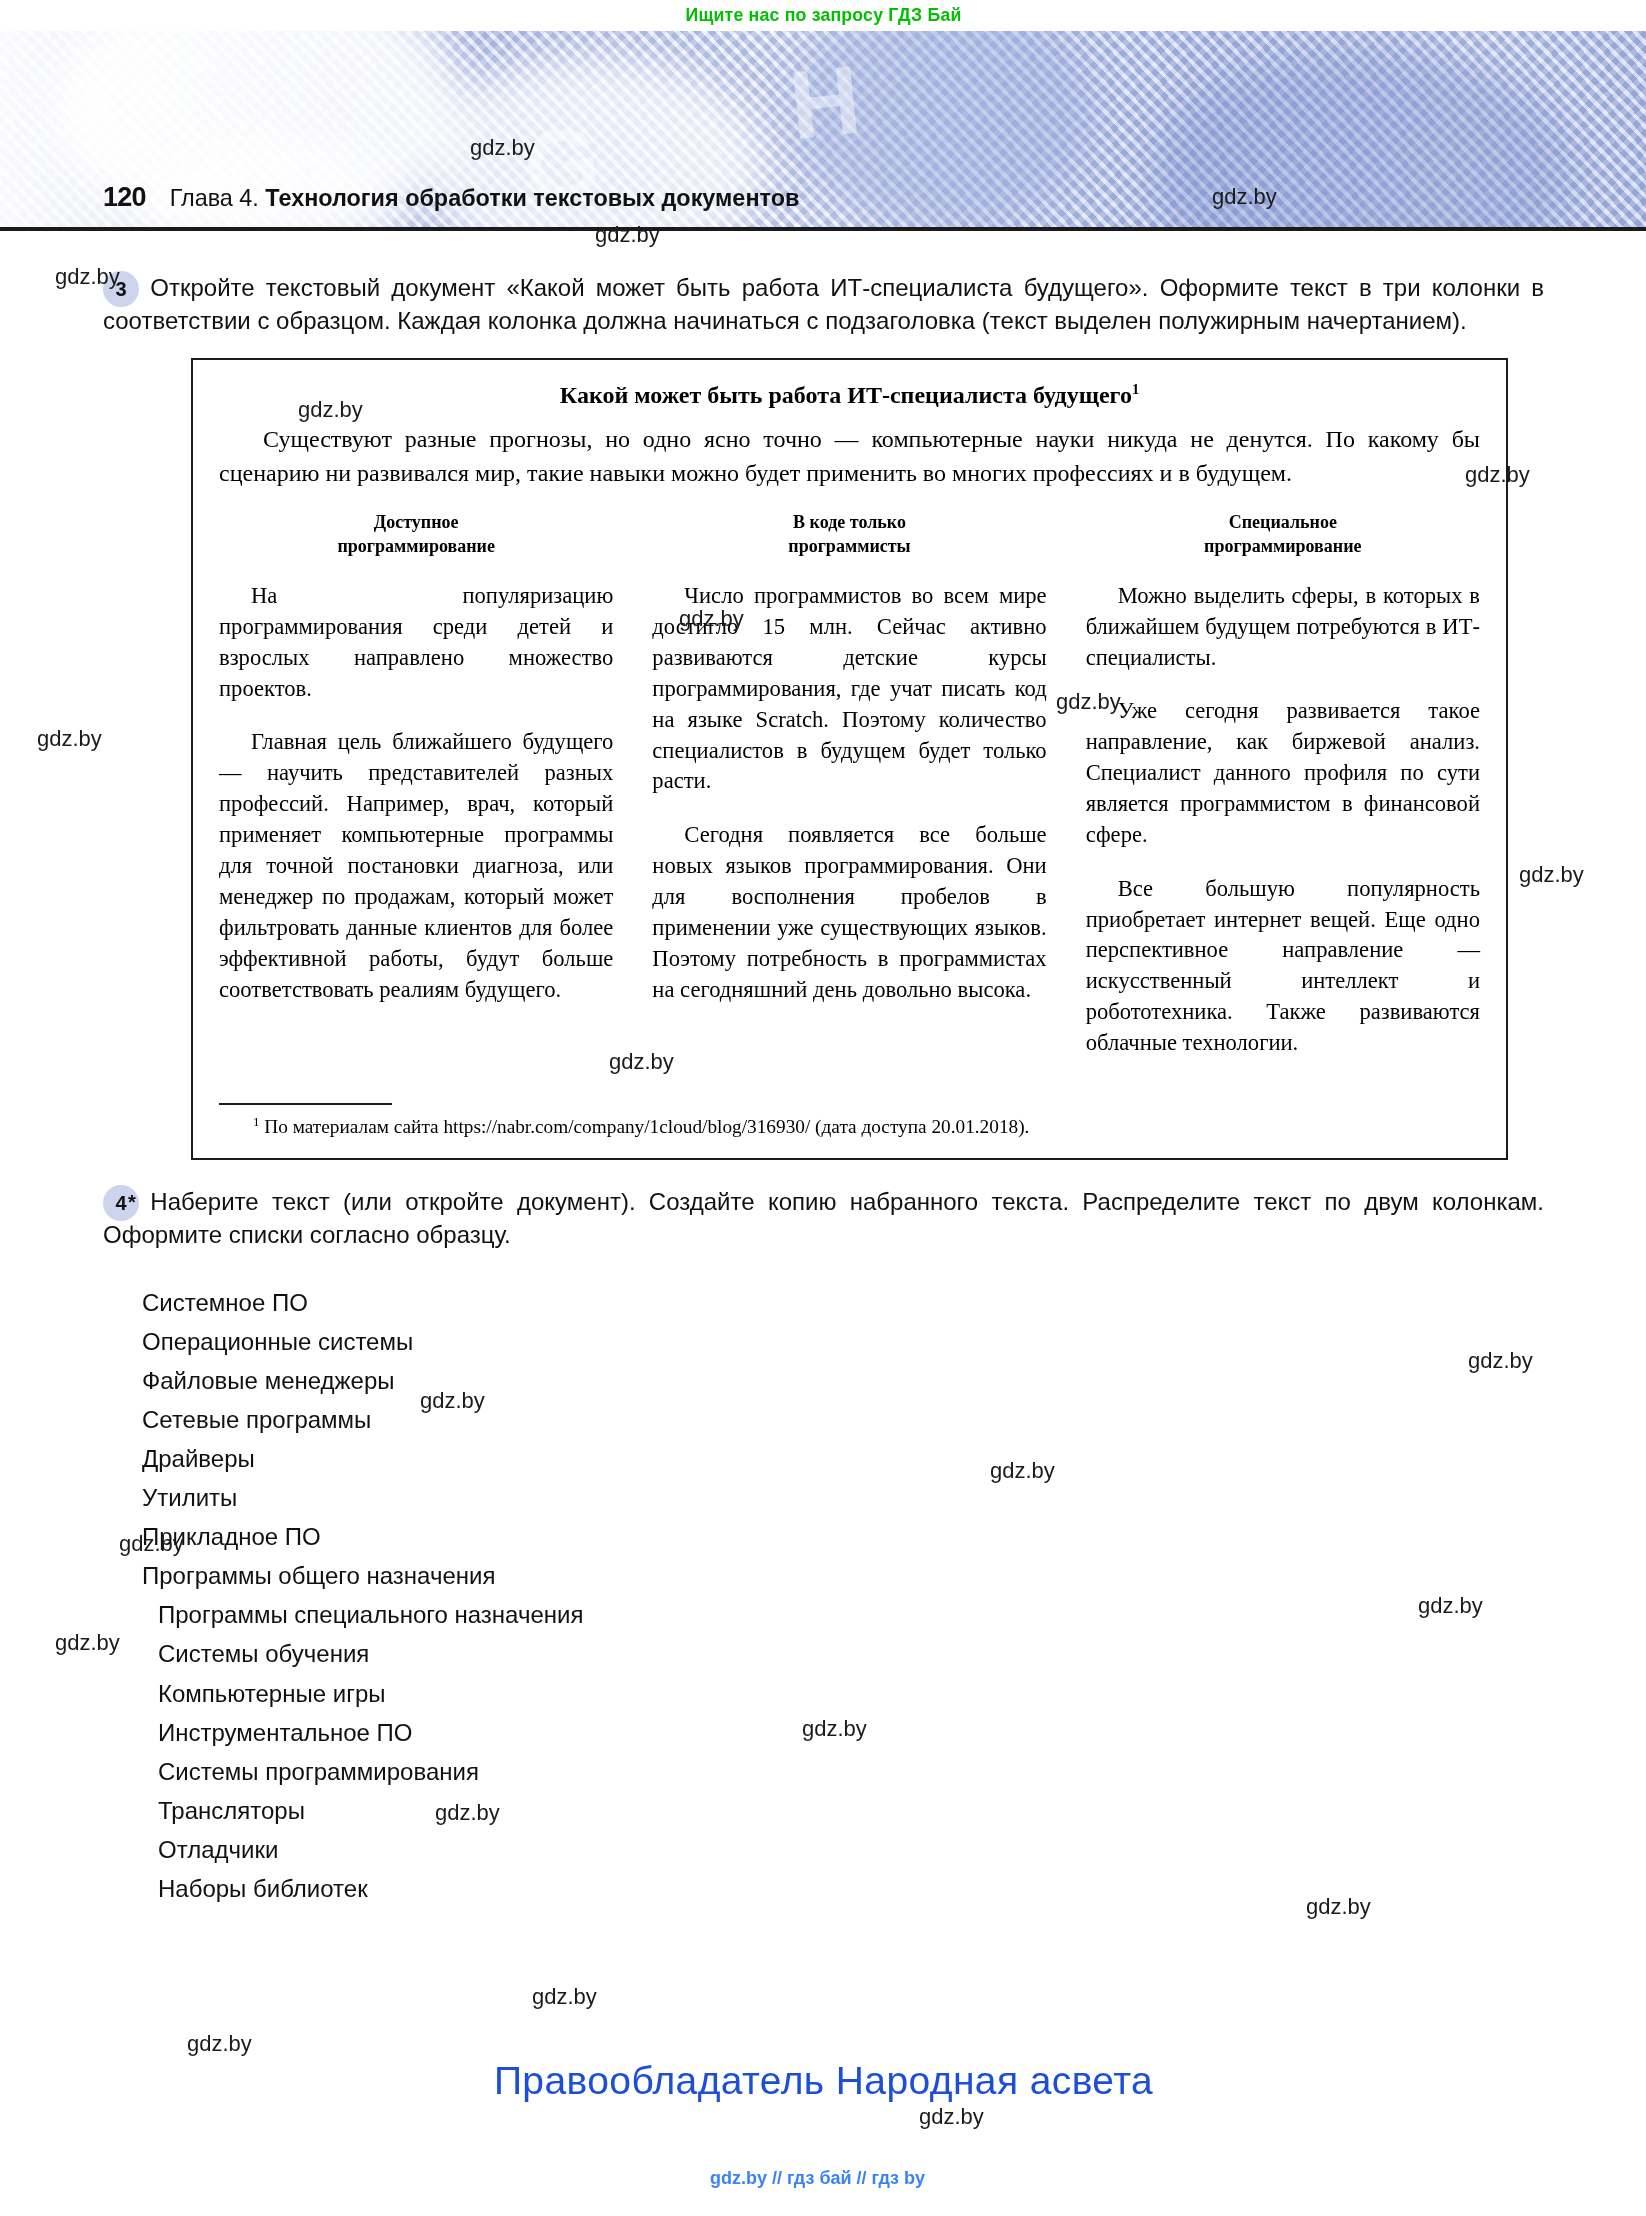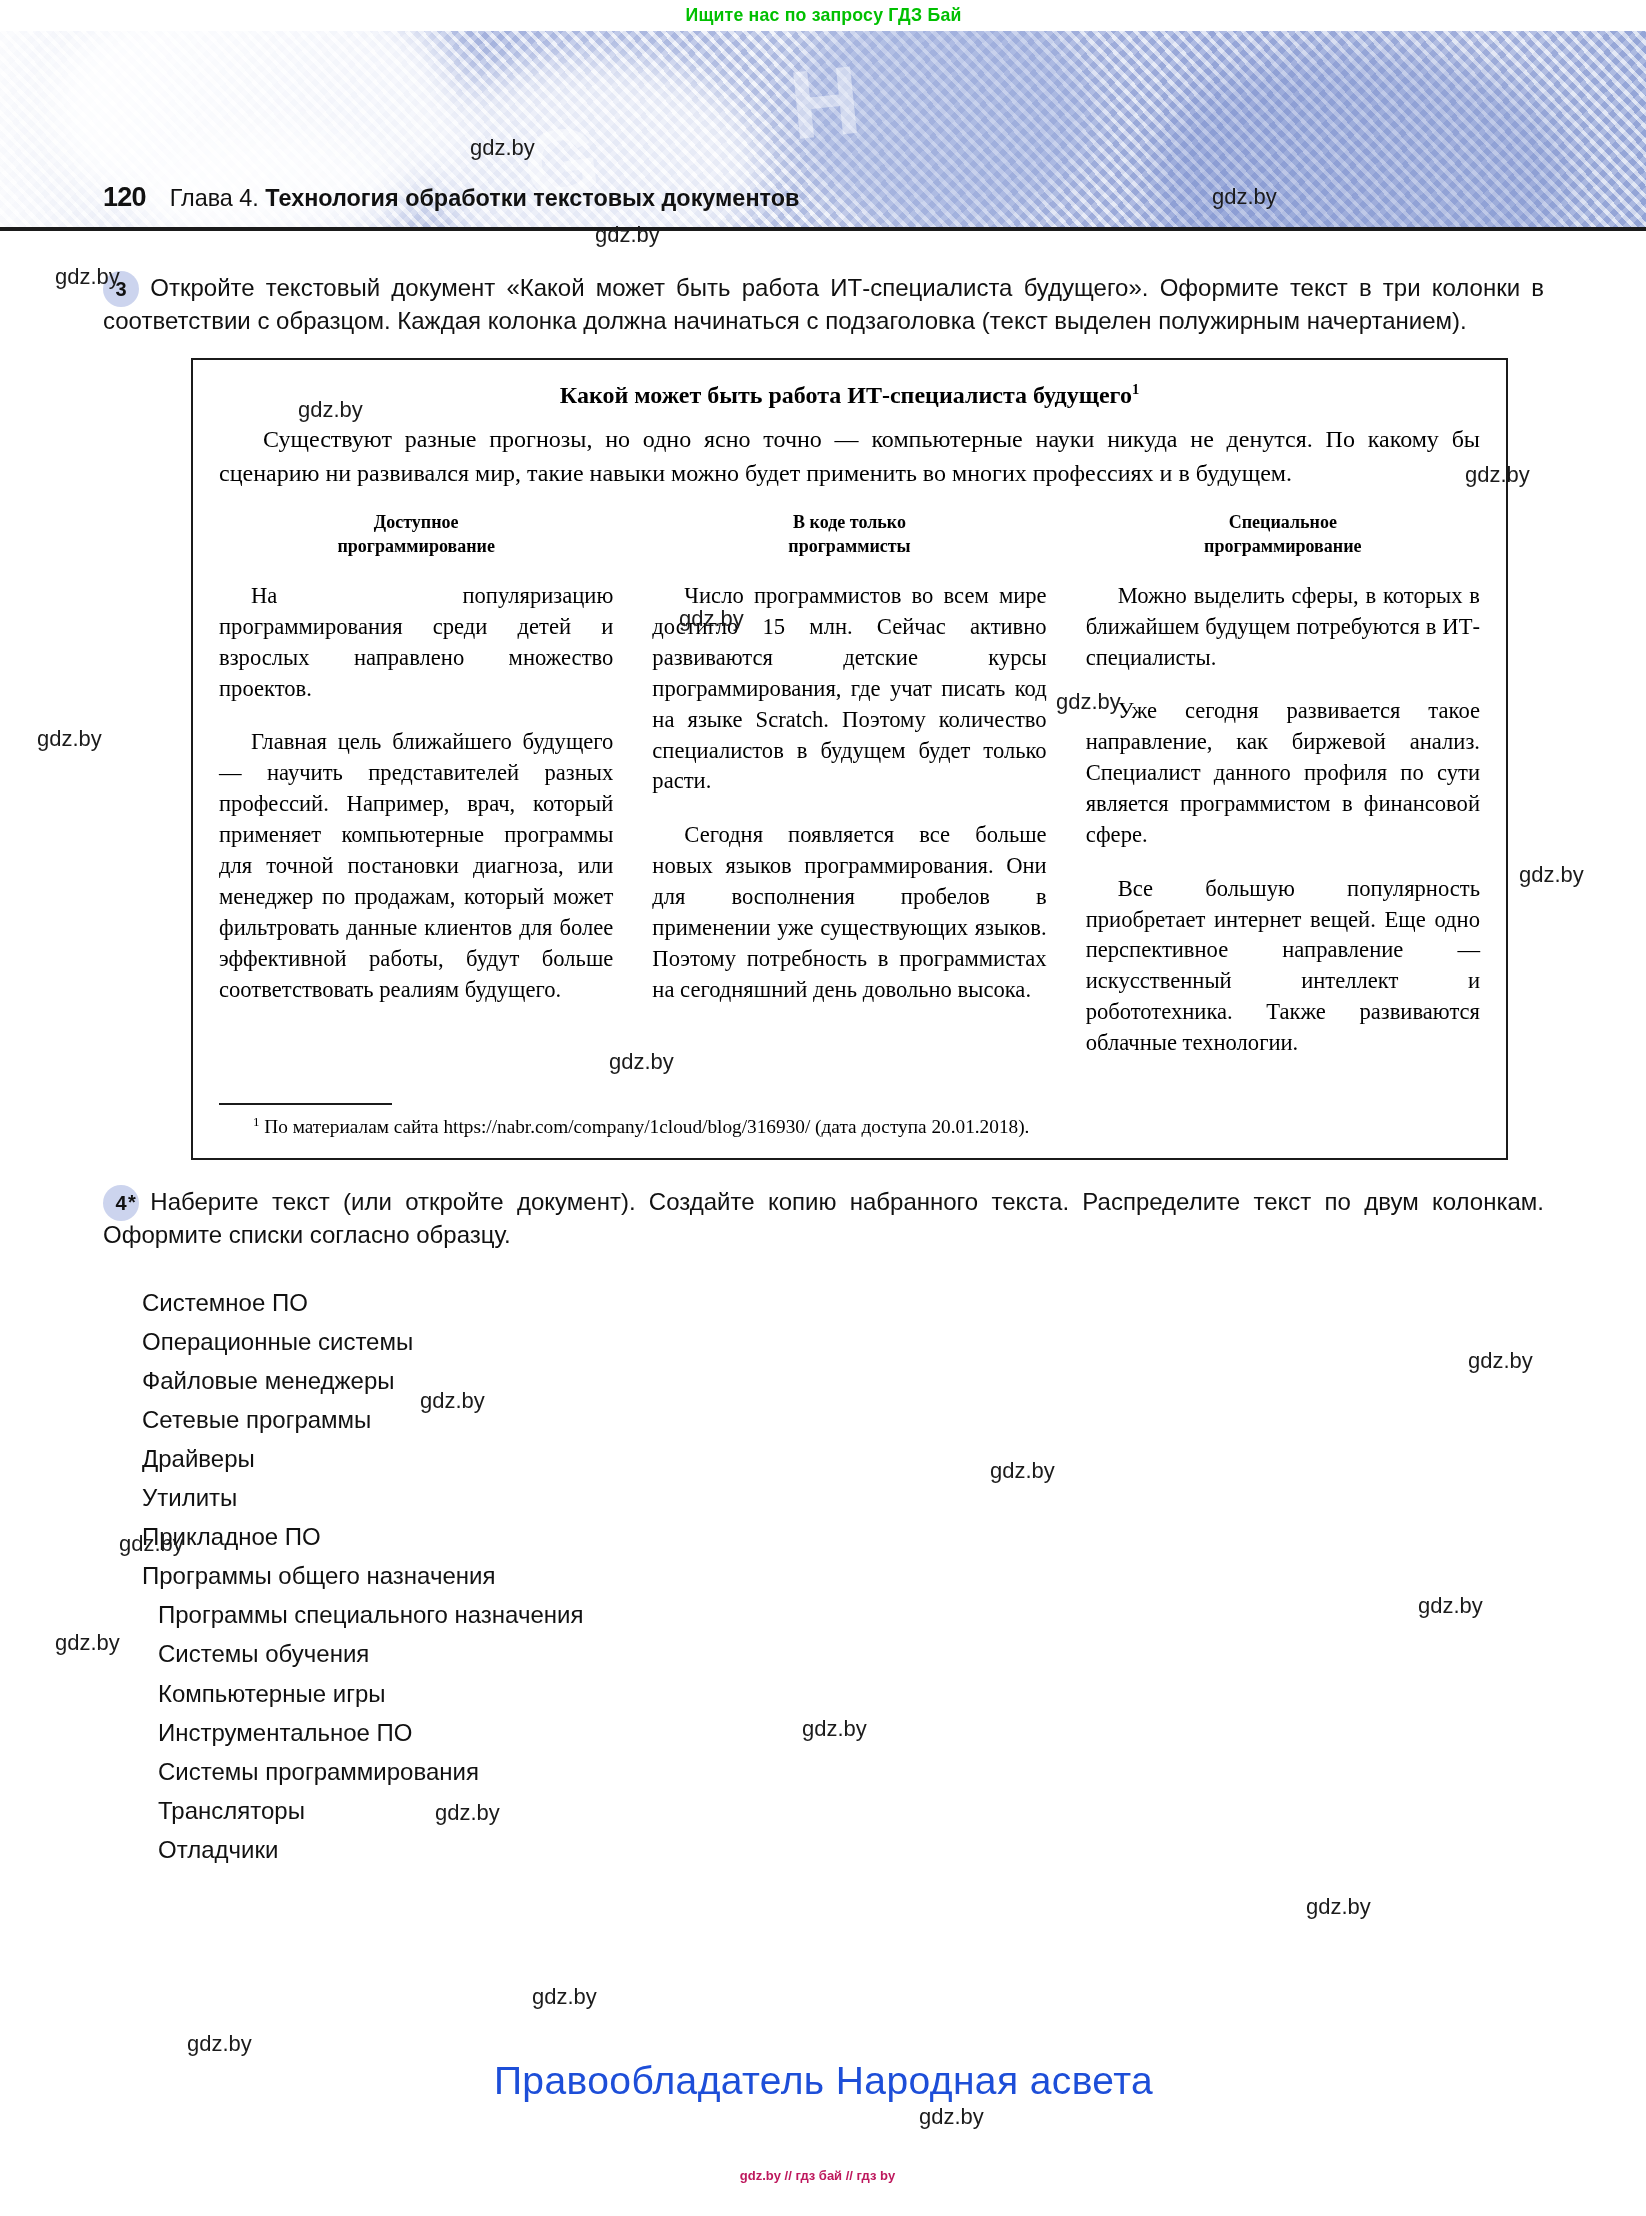--- a/index.html
+++ b/index.html
@@ -218,22 +218,22 @@
     color: #1d4ed8;
     font-size: 39px;
     font-family: "Liberation Sans", sans-serif;
     letter-spacing: 0.4px;
   }
   .footer-links {
     position: absolute;
     left: 0; right: 12px;
     top: 2168px;
     text-align: center;
-    color: #be185d;
-    font-size: 13px;
+    color: #3b82f6;
+    font-size: 18px;
     font-weight: bold;
     font-family: "Liberation Sans", sans-serif;
   }
 
   
   .wm {
     position: absolute;
     color: #1b1b1b;
     font-size: 22px;
     font-family: "Liberation Sans", sans-serif;
@@ -340,20 +340,21 @@
       <div class="list-item">Программы общего назначения</div>
     </div>
     <div class="list-col right">
       <div class="list-item">Программы специального назначения</div>
       <div class="list-item">Системы обучения</div>
       <div class="list-item">Компьютерные игры</div>
       <div class="list-item">Инструментальное ПО</div>
       <div class="list-item">Системы программирования</div>
       <div class="list-item">Трансляторы</div>
       <div class="list-item">Отладчики</div>
+      <div class="list-item">Наборы библиотек</div>
     </div>
   </div>
 
 </div>
 
 <div class="copyright-wm">Правообладатель Народная асвета</div>
 <div class="footer-links">gdz.by  //  гдз бай  //  гдз by</div>
 
 <div id="wm-layer">
     <span class="wm" style="left: 470px; top: 135px;">gdz.by</span>

